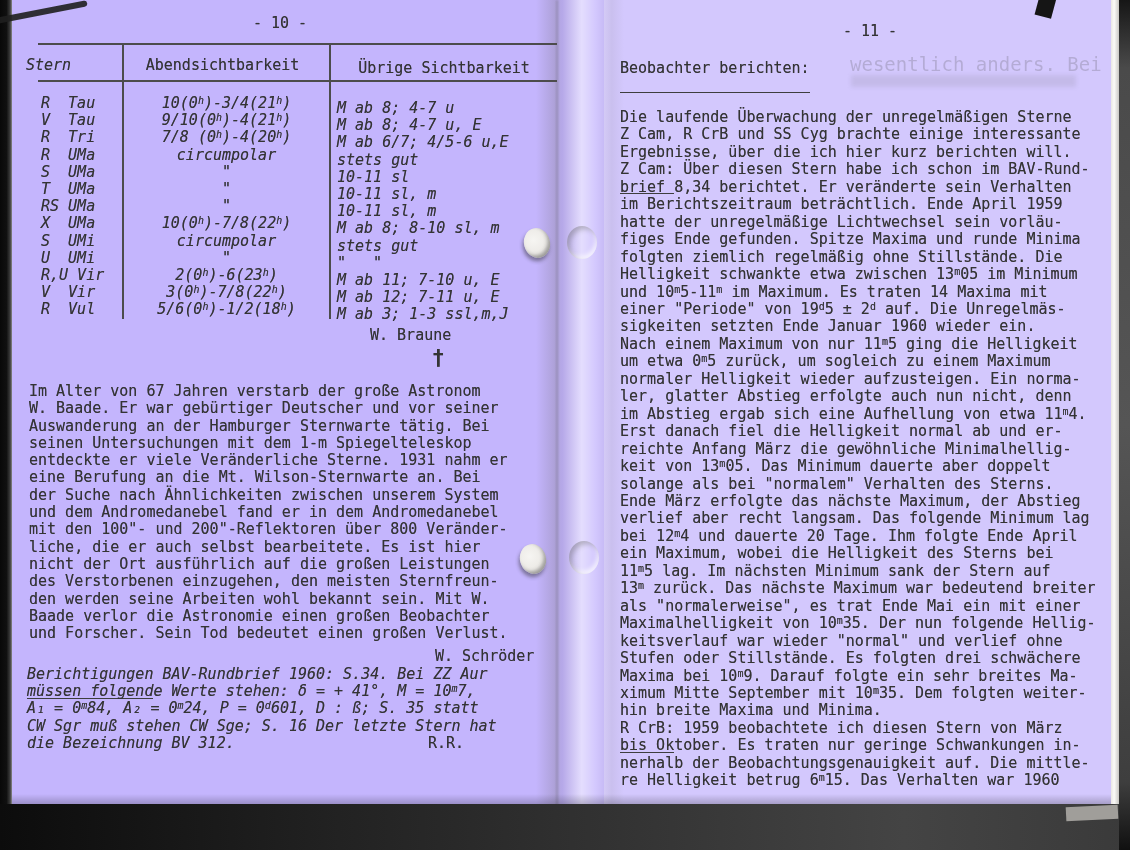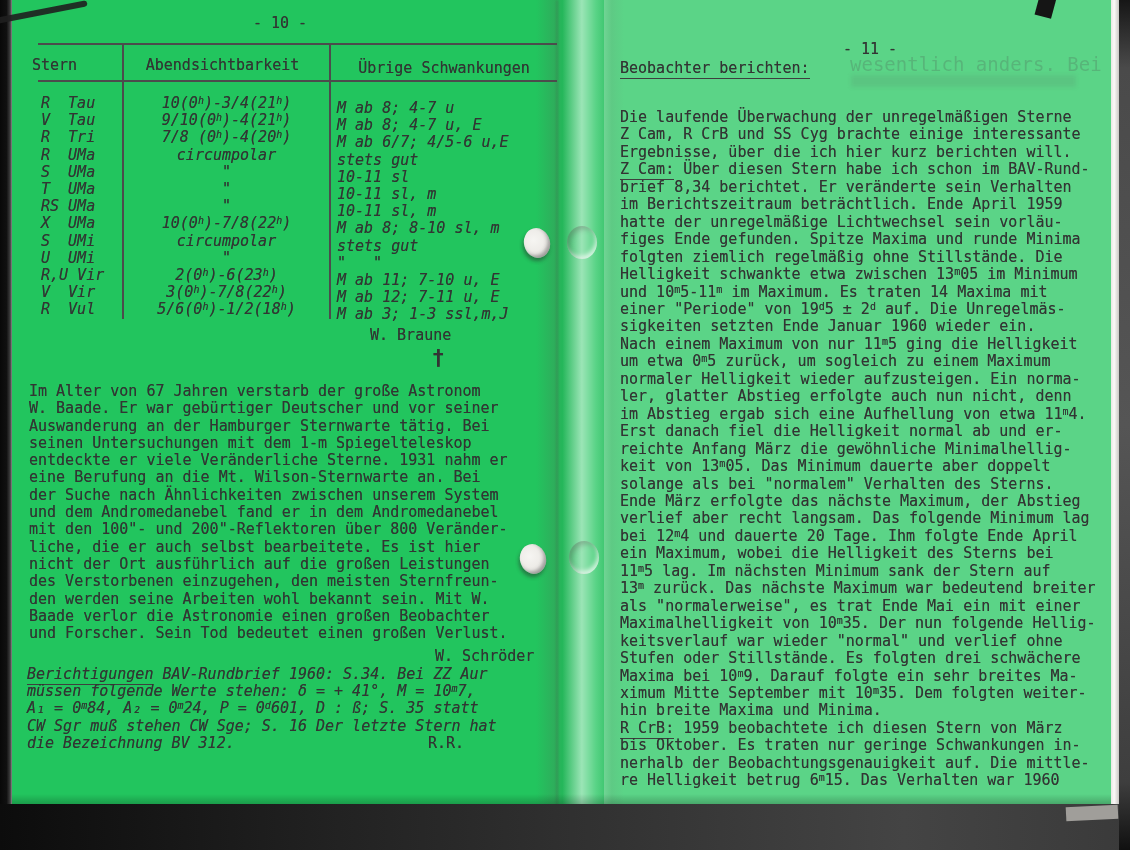--- a/index.html
+++ b/index.html
@@ -1,31 +1,31 @@
 <!DOCTYPE html>
 <html><head>
 <meta charset="utf-8">
 <style>
   * { margin:0; padding:0; box-sizing:border-box; }
   html,body { background:#3a3a3a; }
   #scan {
     position:relative; width:1130px; height:850px; overflow:hidden;
-    background:#22c55e;
+    background:#c4b5fd;
     font-family:"DejaVu Sans Mono","Liberation Mono",monospace;
     color:#343434;
   }
   .page { position:absolute; top:0; height:850px; z-index:20; }
   #left-page  { left:12px;  width:545px; }
   #right-page { left:565px; width:552px; }
 
   .txt { position:absolute; font-size:15px; line-height:17.2px; white-space:pre;
          text-shadow:0 0 0.6px rgba(25,25,25,0.5); }
   .tline { white-space:pre; }
   sup { font-size:10px; vertical-align:4px; line-height:0; }
-  .ul { border-bottom:1.5px solid #3e3e3e; padding-bottom:1px; }
+  .ul { border-bottom:1.5px solid #3e3e3e; padding-bottom:15px; }
   .center { text-align:center; }
 
   .hline, .vline { position:absolute; background:#4c4c4c; z-index:18; }
 
   
   #gutter { position:absolute; left:536px; top:0; width:88px; height:850px; z-index:5;
     background:linear-gradient(90deg, rgba(90,86,80,0) 0%, rgba(90,86,80,0.20) 20%,
       rgba(60,58,54,0.10) 30%, rgba(255,255,255,0.55) 52%, rgba(255,255,255,0.25) 68%,
       rgba(120,115,108,0.10) 86%, rgba(120,115,108,0) 100%); }
   #gutter-crease { position:absolute; left:556px; top:0; width:2px; height:850px;
@@ -83,40 +83,40 @@
   <div class="hole-r" style="left:569px; top:541px;"></div>
 
   <div id="left-page" class="page">
     <div class="txt center" style="left:218px; top:15px; width:100px;">- 10 -</div>
 
     <div class="hline" style="left:26px; top:43px; width:519px; height:2px;"></div>
     <div class="hline" style="left:26px; top:80px; width:519px; height:2px;"></div>
     <div class="vline" style="left:110px; top:43px; width:2px; height:276px;"></div>
     <div class="vline" style="left:317px; top:43px; width:2px; height:276px;"></div>
 
-    <div class="txt" style="left:20px; top:57px;">Stern</div>
+    <div class="txt" style="left:14px; top:57px;font-style:italic;">Stern</div>
     <div class="txt center" style="left:112px; top:57px; width:197px;">Abendsichtbarkeit</div>
-    <div class="txt center" style="left:322px; top:60px; width:220px;">Übrige Schwankungen</div>
+    <div class="txt center" style="left:322px; top:60px; width:220px;">Übrige Sichtbarkeit</div>
 
     <div id="tcol-stern" class="txt lh172" style="left:29px; top:95px;"><div class="tline">R  Tau</div><div class="tline">V  Tau</div><div class="tline">R  Tri</div><div class="tline">R  UMa</div><div class="tline">S  UMa</div><div class="tline">T  UMa</div><div class="tline">RS UMa</div><div class="tline">X  UMa</div><div class="tline">S  UMi</div><div class="tline">U  UMi</div><div class="tline">R,U Vir</div><div class="tline">V  Vir</div><div class="tline">R  Vul</div></div>
     <div id="tcol-abend" class="txt lh172 center" style="left:112px; top:95px; width:205px;"><div class="tline">10(0<sup>h</sup>)-3/4(21<sup>h</sup>)</div><div class="tline">9/10(0<sup>h</sup>)-4(21<sup>h</sup>)</div><div class="tline">7/8 (0<sup>h</sup>)-4(20<sup>h</sup>)</div><div class="tline">circumpolar</div><div class="tline">"</div><div class="tline">"</div><div class="tline">"</div><div class="tline">10(0<sup>h</sup>)-7/8(22<sup>h</sup>)</div><div class="tline">circumpolar</div><div class="tline">"</div><div class="tline">2(0<sup>h</sup>)-6(23<sup>h</sup>)</div><div class="tline">3(0<sup>h</sup>)-7/8(22<sup>h</sup>)</div><div class="tline">5/6(0<sup>h</sup>)-1/2(18<sup>h</sup>)</div></div>
     <div id="tcol-uebrige" class="txt lh172" style="left:325px; top:100px; width:218px;"><div class="tline">M ab 8; 4-7 u</div><div class="tline">M ab 8; 4-7 u, E</div><div class="tline">M ab 6/7; 4/5-6 u,E</div><div class="tline">stets gut</div><div class="tline">10-11 sl</div><div class="tline">10-11 sl, m</div><div class="tline">10-11 sl, m</div><div class="tline">M ab 8; 8-10 sl, m</div><div class="tline">stets gut</div><div class="tline">"   "</div><div class="tline">M ab 11; 7-10 u, E</div><div class="tline">M ab 12; 7-11 u, E</div><div class="tline">M ab 3; 1-3 ssl,m,J</div></div>
 
     <div class="txt" style="left:358px; top:327px;">W. Braune</div>
 
     <div class="txt dagger" style="left:420px; top:350px;">†</div>
     <div id="obit-lines" class="txt lh173" style="left:17px; top:383px;"><div class="tline">Im Alter von 67 Jahren verstarb der große Astronom</div><div class="tline">W. Baade. Er war gebürtiger Deutscher und vor seiner</div><div class="tline">Auswanderung an der Hamburger Sternwarte tätig. Bei</div><div class="tline">seinen Untersuchungen mit dem 1-m Spiegelteleskop</div><div class="tline">entdeckte er viele Veränderliche Sterne. 1931 nahm er</div><div class="tline">eine Berufung an die Mt. Wilson-Sternwarte an. Bei</div><div class="tline">der Suche nach Ähnlichkeiten zwischen unserem System</div><div class="tline">und dem Andromedanebel fand er in dem Andromedanebel</div><div class="tline">mit den 100"- und 200"-Reflektoren über 800 Veränder-</div><div class="tline">liche, die er auch selbst bearbeitete. Es ist hier</div><div class="tline">nicht der Ort ausführlich auf die großen Leistungen</div><div class="tline">des Verstorbenen einzugehen, den meisten Sternfreun-</div><div class="tline">den werden seine Arbeiten wohl bekannt sein. Mit W.</div><div class="tline">Baade verlor die Astronomie einen großen Beobachter</div><div class="tline">und Forscher. Sein Tod bedeutet einen großen Verlust.</div></div>
     <div class="txt" style="left:408px; top:648px;margin-left:15px;">W. Schröder</div>
 
     <div id="corr-lines" class="txt lh172" style="left:15px; top:666px;"><div class="tline"><span class="ul">Berichtigungen</span><span> BAV-Rundbrief 1960: S.34. Bei ZZ Aur</span></div><div class="tline">müssen folgende Werte stehen: δ = + 41°, M = 10<sup>m</sup>7,</div><div class="tline">A₁ = 0<sup>m</sup>84, A₂ = 0<sup>m</sup>24, P = 0<sup>d</sup>601, D : ß; S. 35 statt</div><div class="tline">CW Sgr muß stehen CW Sge; S. 16 Der letzte Stern hat</div><div class="tline">die Bezeichnung BV 312.</div></div>
     <div class="txt" style="left:416px; top:735px;">R.R.</div>
   </div>
 
   <div id="right-page" class="page">
-    <div class="txt center" style="left:250px; top:41px; width:110px;">- 11 -</div>
+    <div class="txt center" style="left:250px; top:23px; width:110px;">- 11 -</div>
 
     <div class="ghost" style="left:285px; top:53px;">wesentlich anders. Bei Beginn</div>
     <div class="smudge" style="left:286px; top:75px; width:225px; height:12px;"></div>
 
     <div class="txt" style="left:55px; top:60px;"><span class="ul">Beobachter berichten:</span></div>
 
     <div id="right-lines" class="txt lh174" style="left:55px; top:109px;"><div class="tline">Die laufende Überwachung der unregelmäßigen Sterne</div><div class="tline">Z Cam, R CrB und SS Cyg brachte einige interessante</div><div class="tline">Ergebnisse, über die ich hier kurz berichten will.</div><div class="tline"><span class="ul">Z Cam:</span><span> Über diesen Stern habe ich schon im BAV-Rund-</span></div><div class="tline">brief 8,34 berichtet. Er veränderte sein Verhalten</div><div class="tline">im Berichtszeitraum beträchtlich. Ende April 1959</div><div class="tline">hatte der unregelmäßige Lichtwechsel sein vorläu-</div><div class="tline">figes Ende gefunden. Spitze Maxima und runde Minima</div><div class="tline">folgten ziemlich regelmäßig ohne Stillstände. Die</div><div class="tline">Helligkeit schwankte etwa zwischen 13<sup>m</sup>05 im Minimum</div><div class="tline">und 10<sup>m</sup>5-11<sup>m</sup> im Maximum. Es traten 14 Maxima mit</div><div class="tline">einer "Periode" von 19<sup>d</sup>5 ± 2<sup>d</sup> auf. Die Unregelmäs-</div><div class="tline">sigkeiten setzten Ende Januar 1960 wieder ein.</div><div class="tline">Nach einem Maximum von nur 11<sup>m</sup>5 ging die Helligkeit</div><div class="tline">um etwa 0<sup>m</sup>5 zurück, um sogleich zu einem Maximum</div><div class="tline">normaler Helligkeit wieder aufzusteigen. Ein norma-</div><div class="tline">ler, glatter Abstieg erfolgte auch nun nicht, denn</div><div class="tline">im Abstieg ergab sich eine Aufhellung von etwa 11<sup>m</sup>4.</div><div class="tline">Erst danach fiel die Helligkeit normal ab und er-</div><div class="tline">reichte Anfang März die gewöhnliche Minimalhellig-</div><div class="tline">keit von 13<sup>m</sup>05. Das Minimum dauerte aber doppelt</div><div class="tline">solange als bei "normalem" Verhalten des Sterns.</div><div class="tline">Ende März erfolgte das nächste Maximum, der Abstieg</div><div class="tline">verlief aber recht langsam. Das folgende Minimum lag</div><div class="tline">bei 12<sup>m</sup>4 und dauerte 20 Tage. Ihm folgte Ende April</div><div class="tline">ein Maximum, wobei die Helligkeit des Sterns bei</div><div class="tline">11<sup>m</sup>5 lag. Im nächsten Minimum sank der Stern auf</div><div class="tline">13<sup>m</sup> zurück. Das nächste Maximum war bedeutend breiter</div><div class="tline">als "normalerweise", es trat Ende Mai ein mit einer</div><div class="tline">Maximalhelligkeit von 10<sup>m</sup>35. Der nun folgende Hellig-</div><div class="tline">keitsverlauf war wieder "normal" und verlief ohne</div><div class="tline">Stufen oder Stillstände. Es folgten drei schwächere</div><div class="tline">Maxima bei 10<sup>m</sup>9. Darauf folgte ein sehr breites Ma-</div><div class="tline">ximum Mitte September mit 10<sup>m</sup>35. Dem folgten weiter-</div><div class="tline">hin breite Maxima und Minima.</div><div class="tline"><span class="ul">R CrB:</span><span> 1959 beobachtete ich diesen Stern von März</span></div><div class="tline">bis Oktober. Es traten nur geringe Schwankungen in-</div><div class="tline">nerhalb der Beobachtungsgenauigkeit auf. Die mittle-</div><div class="tline">re Helligkeit betrug 6<sup>m</sup>15. Das Verhalten war 1960</div></div>
   </div>
 
   <div id="edge-left"></div>

